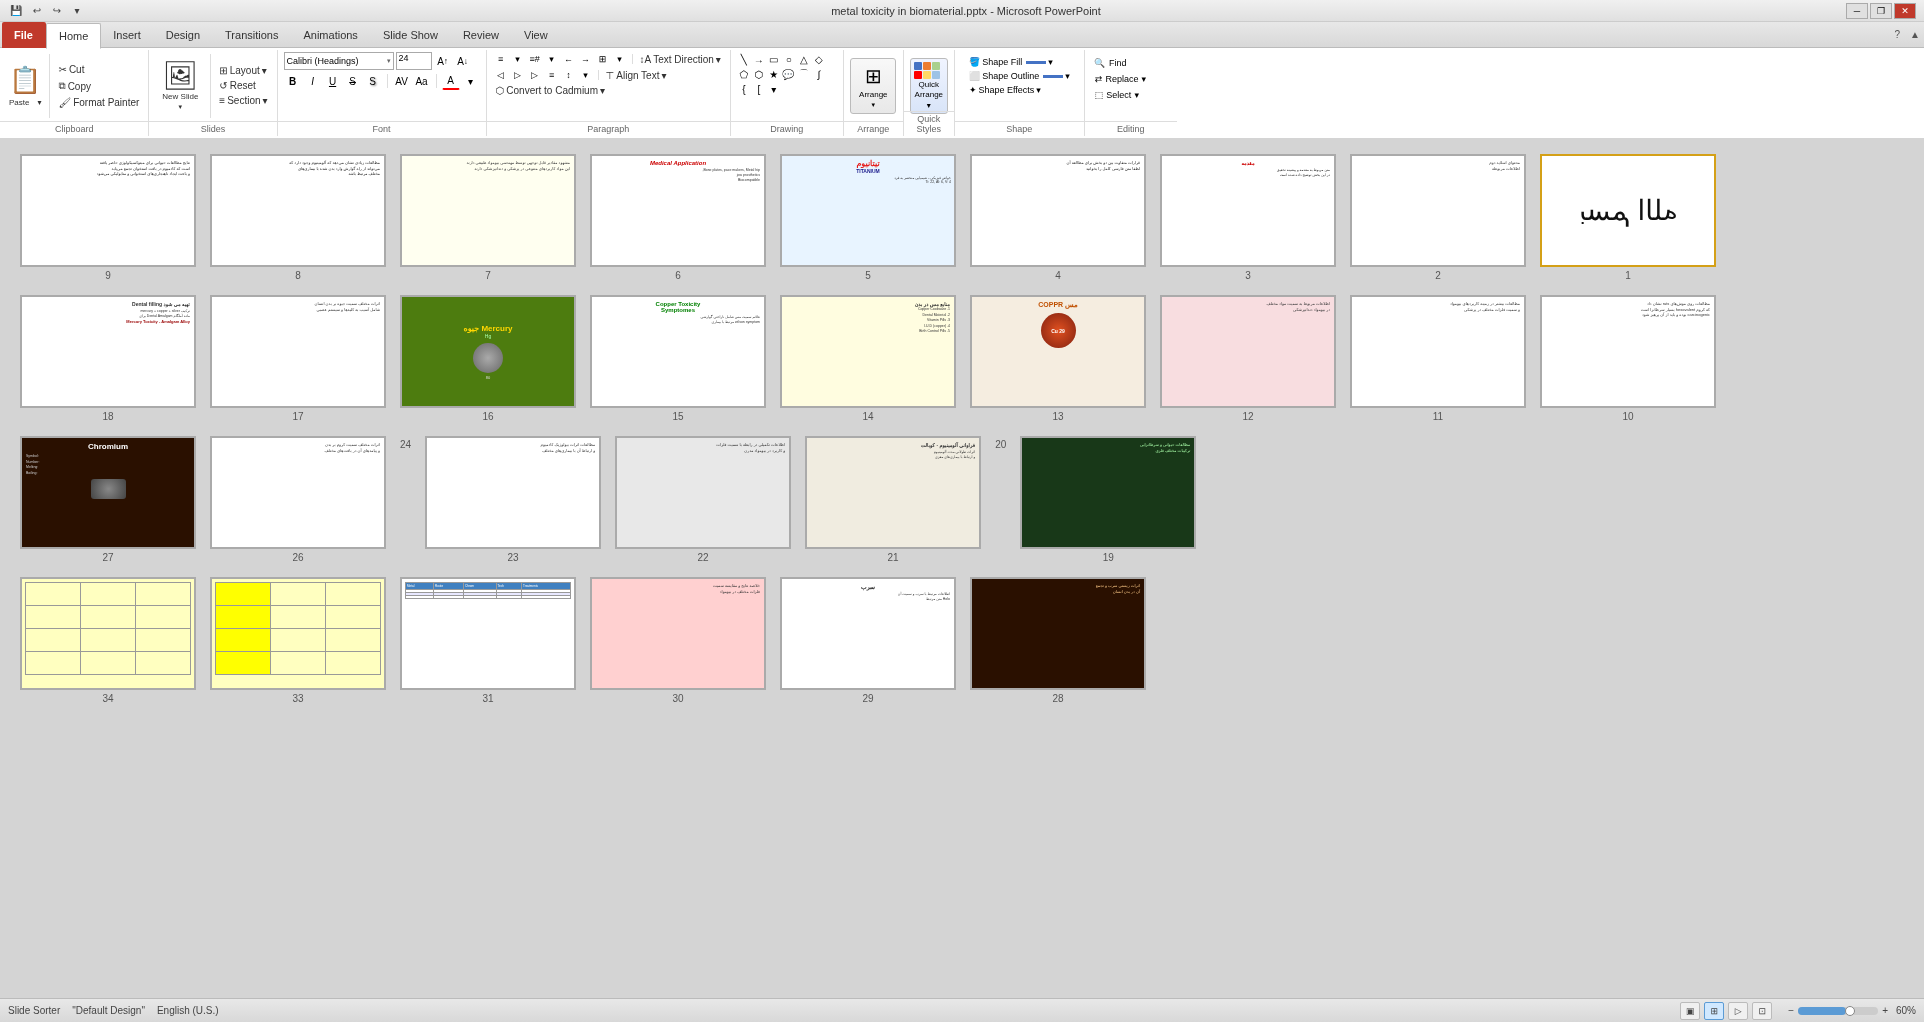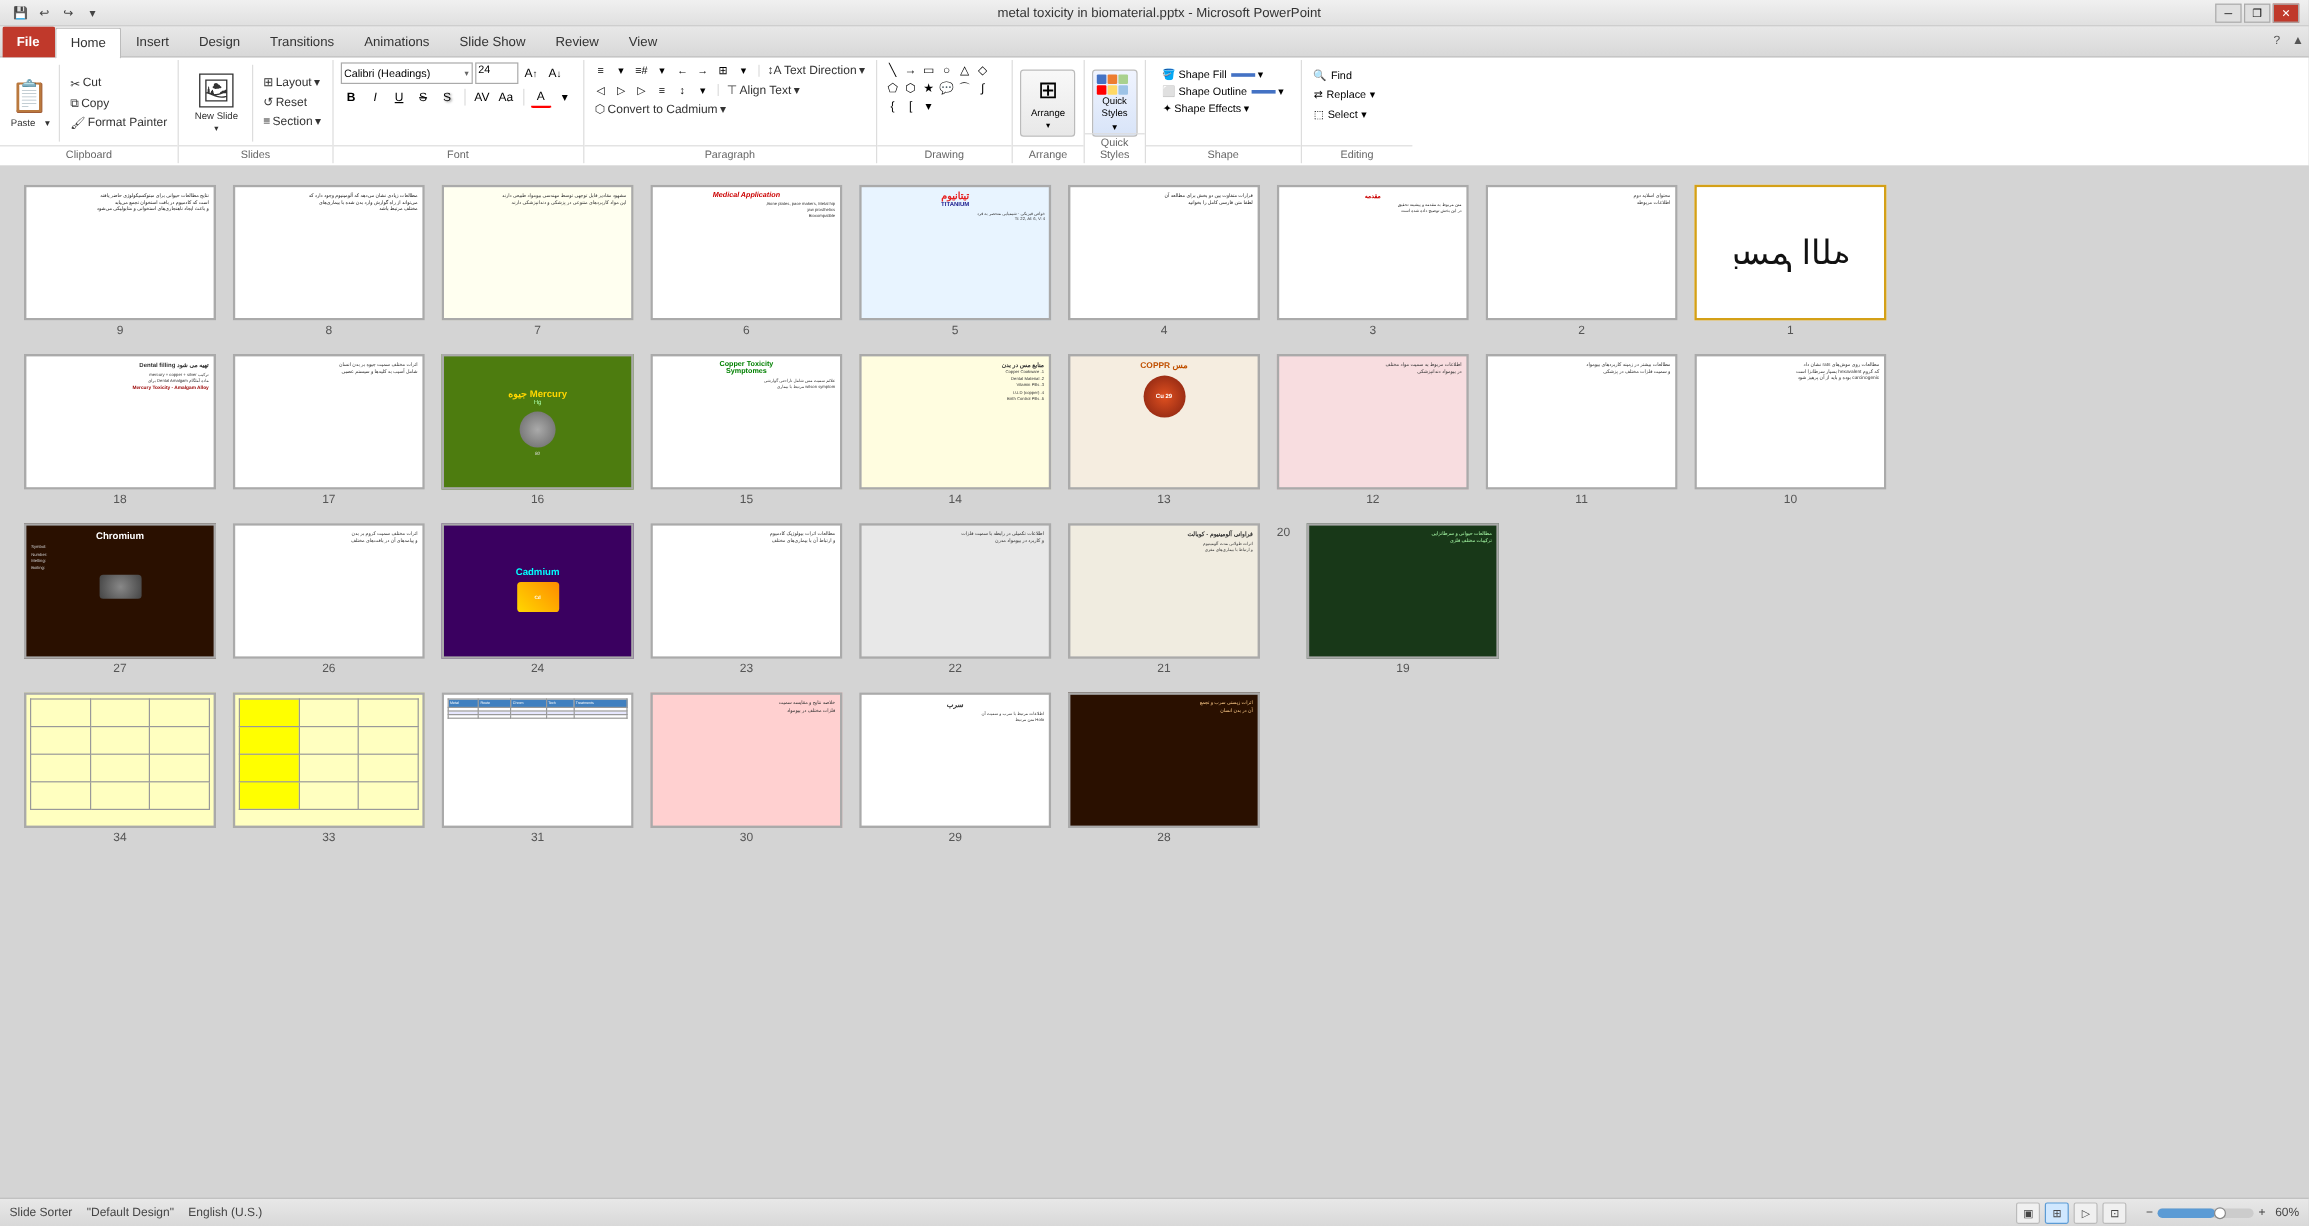--- a/index.html
+++ b/index.html
@@ -123,21 +123,21 @@
       margin-bottom: 14px;
       justify-content: flex-start;
     }
     .slide-thumb {
       display: flex;
       flex-direction: column;
       align-items: center;
       cursor: pointer;
     }
     .slide-thumb .slide-img {
-      width: 160px;
+      width: 176px;
       height: 113px;
       border: 2px solid #aaa;
       background: white;
       overflow: hidden;
       position: relative;
       display: flex;
       align-items: flex-end;
       justify-content: center;
       font-size: 7px;
       color: #333;
@@ -436,21 +436,21 @@
     <div class="ribbon-group-content" style="padding-bottom:14px; align-items:center; justify-content:center;">
       <div class="quick-styles-btn">
         <div style="display:flex; flex-wrap:wrap; width:30px; gap:1px;">
           <div style="width:8px;height:8px;background:#4472c4;border-radius:1px;"></div>
           <div style="width:8px;height:8px;background:#ed7d31;border-radius:1px;"></div>
           <div style="width:8px;height:8px;background:#a9d18e;border-radius:1px;"></div>
           <div style="width:8px;height:8px;background:#ff0000;border-radius:1px;"></div>
           <div style="width:8px;height:8px;background:#ffd966;border-radius:1px;"></div>
           <div style="width:8px;height:8px;background:#9dc3e6;border-radius:1px;"></div>
         </div>
-        <span style="font-size:8px; text-align:center; line-height:1.2;">Quick Styles</span>
+        <span style="font-size:8px; text-align:center; line-height:1.2;">Quick Arrange</span>
         <span style="font-size:8px;">▾</span>
       </div>
     </div>
     <div class="ribbon-group-label">Quick<br>Styles</div>
   </div>
 
   <div class="ribbon-group" style="min-width:130px;">
     <div class="ribbon-group-content" style="padding-bottom:14px; flex-direction:column; gap:2px; align-items:flex-start; justify-content:flex-start; padding-top:4px;">
       <div class="shape-tool-row">
         <span>🪣</span>
@@ -699,28 +699,20 @@
         <div class="slide-img bg-white">
           <div class="slide-content" style="padding:4px; direction:rtl;">
             <div style="font-size:4px; line-height:1.4; color:#333; direction:rtl; text-align:right;">اثرات مختلف سمیت کروم بر بدن<br>و پیامدهای آن در بافت‌های مختلف</div>
           </div>
         </div>
         <div class="slide-num">26</div>
       </div>
 
 
       <div class="slide-thumb">
-        <div class="slide-img" style="background:#3a0060;">
-          <div class="slide-content" style="padding:4px; display:flex; flex-direction:column; align-items:center; justify-content:center;">
-            <div style="font-size:8px; font-weight:bold; color:#00ffff; text-align:center;">Cadmium</div>
-            <div style="width:35px; height:25px; background:linear-gradient(45deg, #ffd700, #ff8c00); border-radius:3px; margin:4px auto; display:flex; align-items:center; justify-content:center;">
-              <span style="color:white; font-size:4px; font-weight:bold;">Cd</span>
-            </div>
-          </div>
-        </div>
         <div class="slide-num">24</div>
       </div>
 
       <div class="slide-thumb">
         <div class="slide-img bg-white">
           <div class="slide-content" style="padding:4px; direction:rtl;">
             <div style="font-size:4px; line-height:1.4; color:#333; text-align:right; direction:rtl;">مطالعات اثرات بیولوژیک کادمیوم<br>و ارتباط آن با بیماری‌های مختلف</div>
           </div>
         </div>
         <div class="slide-num">23</div>

